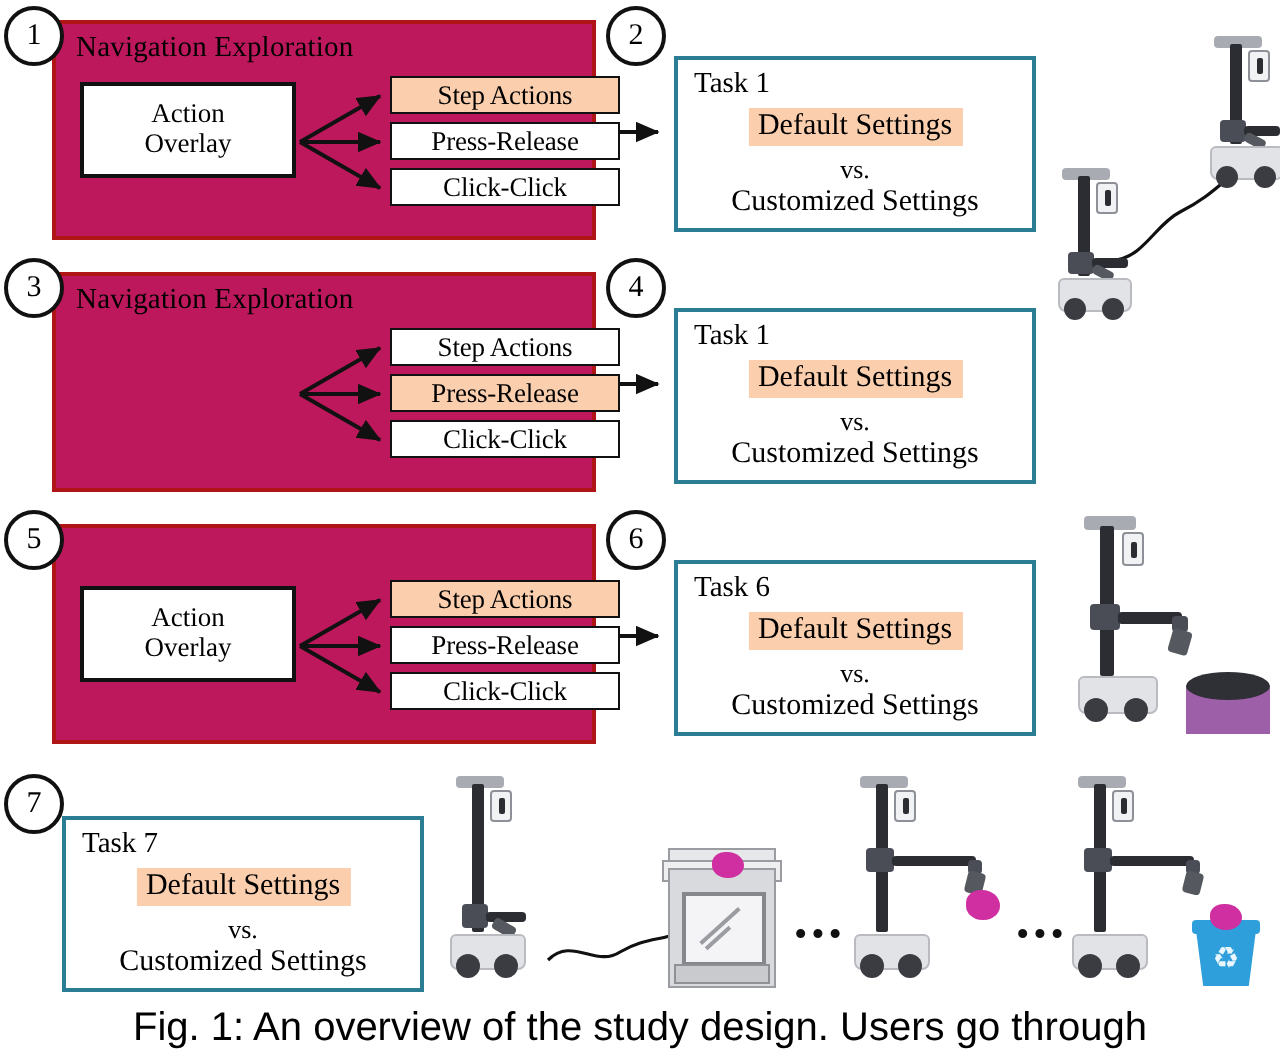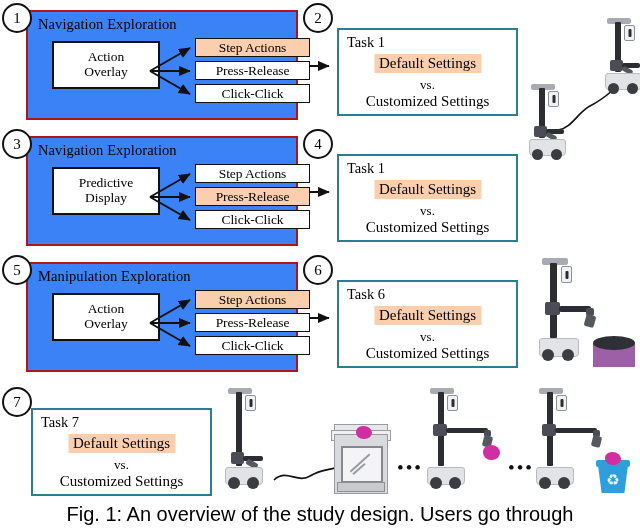--- a/index.html
+++ b/index.html
@@ -9,27 +9,27 @@
 
   
   .circ{
     position:absolute;width:26px;height:26px;border:2px solid #111;border-radius:50%;
     background:#fff;display:flex;align-items:center;justify-content:center;
     font-family:"Liberation Serif",serif;font-size:15px;line-height:1;z-index:7;
   }
 
   
   .explore{
-    position:absolute;border:2.5px solid #b01515;background:#3b82f6;box-sizing:border-box;z-index:3;
+    position:absolute;border:2.5px solid #b01515;background:#be185d;box-sizing:border-box;z-index:3;
   }
   .explore .etitle{
     position:absolute;left:10px;top:4px;font-size:14.5px;letter-spacing:.1px;white-space:nowrap;
   }
   .srcbox{
-    position:absolute;left:24px;top:29px;width:108px;height:48px;border:2.5px solid #111;
+    position:absolute;left:12px;top:29px;width:108px;height:48px;border:2.5px solid #111;
     background:#fff;box-sizing:border-box;display:flex;flex-direction:column;
     align-items:center;justify-content:center;font-size:13.5px;line-height:1.08;
   }
   .opt{
     position:absolute;left:167px;height:19px;width:115px;border:1.5px solid #111;background:#fff;
     box-sizing:border-box;display:flex;align-items:center;justify-content:center;
     font-size:13.5px;white-space:nowrap;letter-spacing:-.1px;
   }
   .opt.hl{background:#fbcfae;}
   .opt.o1{top:26px;}
@@ -174,24 +174,20 @@
     <div class="r-wheel" style="left:8px;top:65px;width:11px;height:11px;"></div>
     <div class="r-wheel" style="left:27px;top:65px;width:11px;height:11px;"></div>
   </div>
 
   <div class="circ" style="left:2px;top:129px;">
     <span>3</span>
   </div>
 
   <div class="explore" style="left:26px;top:136px;width:272px;height:110px;">
     <div class="etitle">Navigation Exploration</div>
-    <div class="srcbox">
-      <span>Predictive</span>
-      <span>Display</span>
-    </div>
     <svg class="fan" viewBox="0 0 52 78">
       <path d="M4,39 L44,16" stroke="#111" stroke-width="2" fill="none" marker-end="url(#ah1)"></path>
       <path d="M4,39 L44,39" stroke="#111" stroke-width="2" fill="none" marker-end="url(#ah1)"></path>
       <path d="M4,39 L44,62" stroke="#111" stroke-width="2" fill="none" marker-end="url(#ah1)"></path>
     </svg>
     <div class="opt o1">
       <span>Step Actions</span>
     </div>
     <div class="opt o2 hl">
       <span>Press-Release</span>
@@ -214,21 +210,20 @@
     <div class="thl">Default Settings</div>
     <div class="tvs">vs.</div>
     <div class="tcust">Customized Settings</div>
   </div>
 
   <div class="circ" style="left:2px;top:255px;">
     <span>5</span>
   </div>
 
   <div class="explore" style="left:26px;top:262px;width:272px;height:110px;">
-    <div class="etitle">Manipulation Exploration</div>
     <div class="srcbox">
       <span>Action</span>
       <span>Overlay</span>
     </div>
     <svg class="fan" viewBox="0 0 52 78">
       <path d="M4,39 L44,16" stroke="#111" stroke-width="2" fill="none" marker-end="url(#ah1)"></path>
       <path d="M4,39 L44,39" stroke="#111" stroke-width="2" fill="none" marker-end="url(#ah1)"></path>
       <path d="M4,39 L44,62" stroke="#111" stroke-width="2" fill="none" marker-end="url(#ah1)"></path>
     </svg>
     <div class="opt o1 hl">

